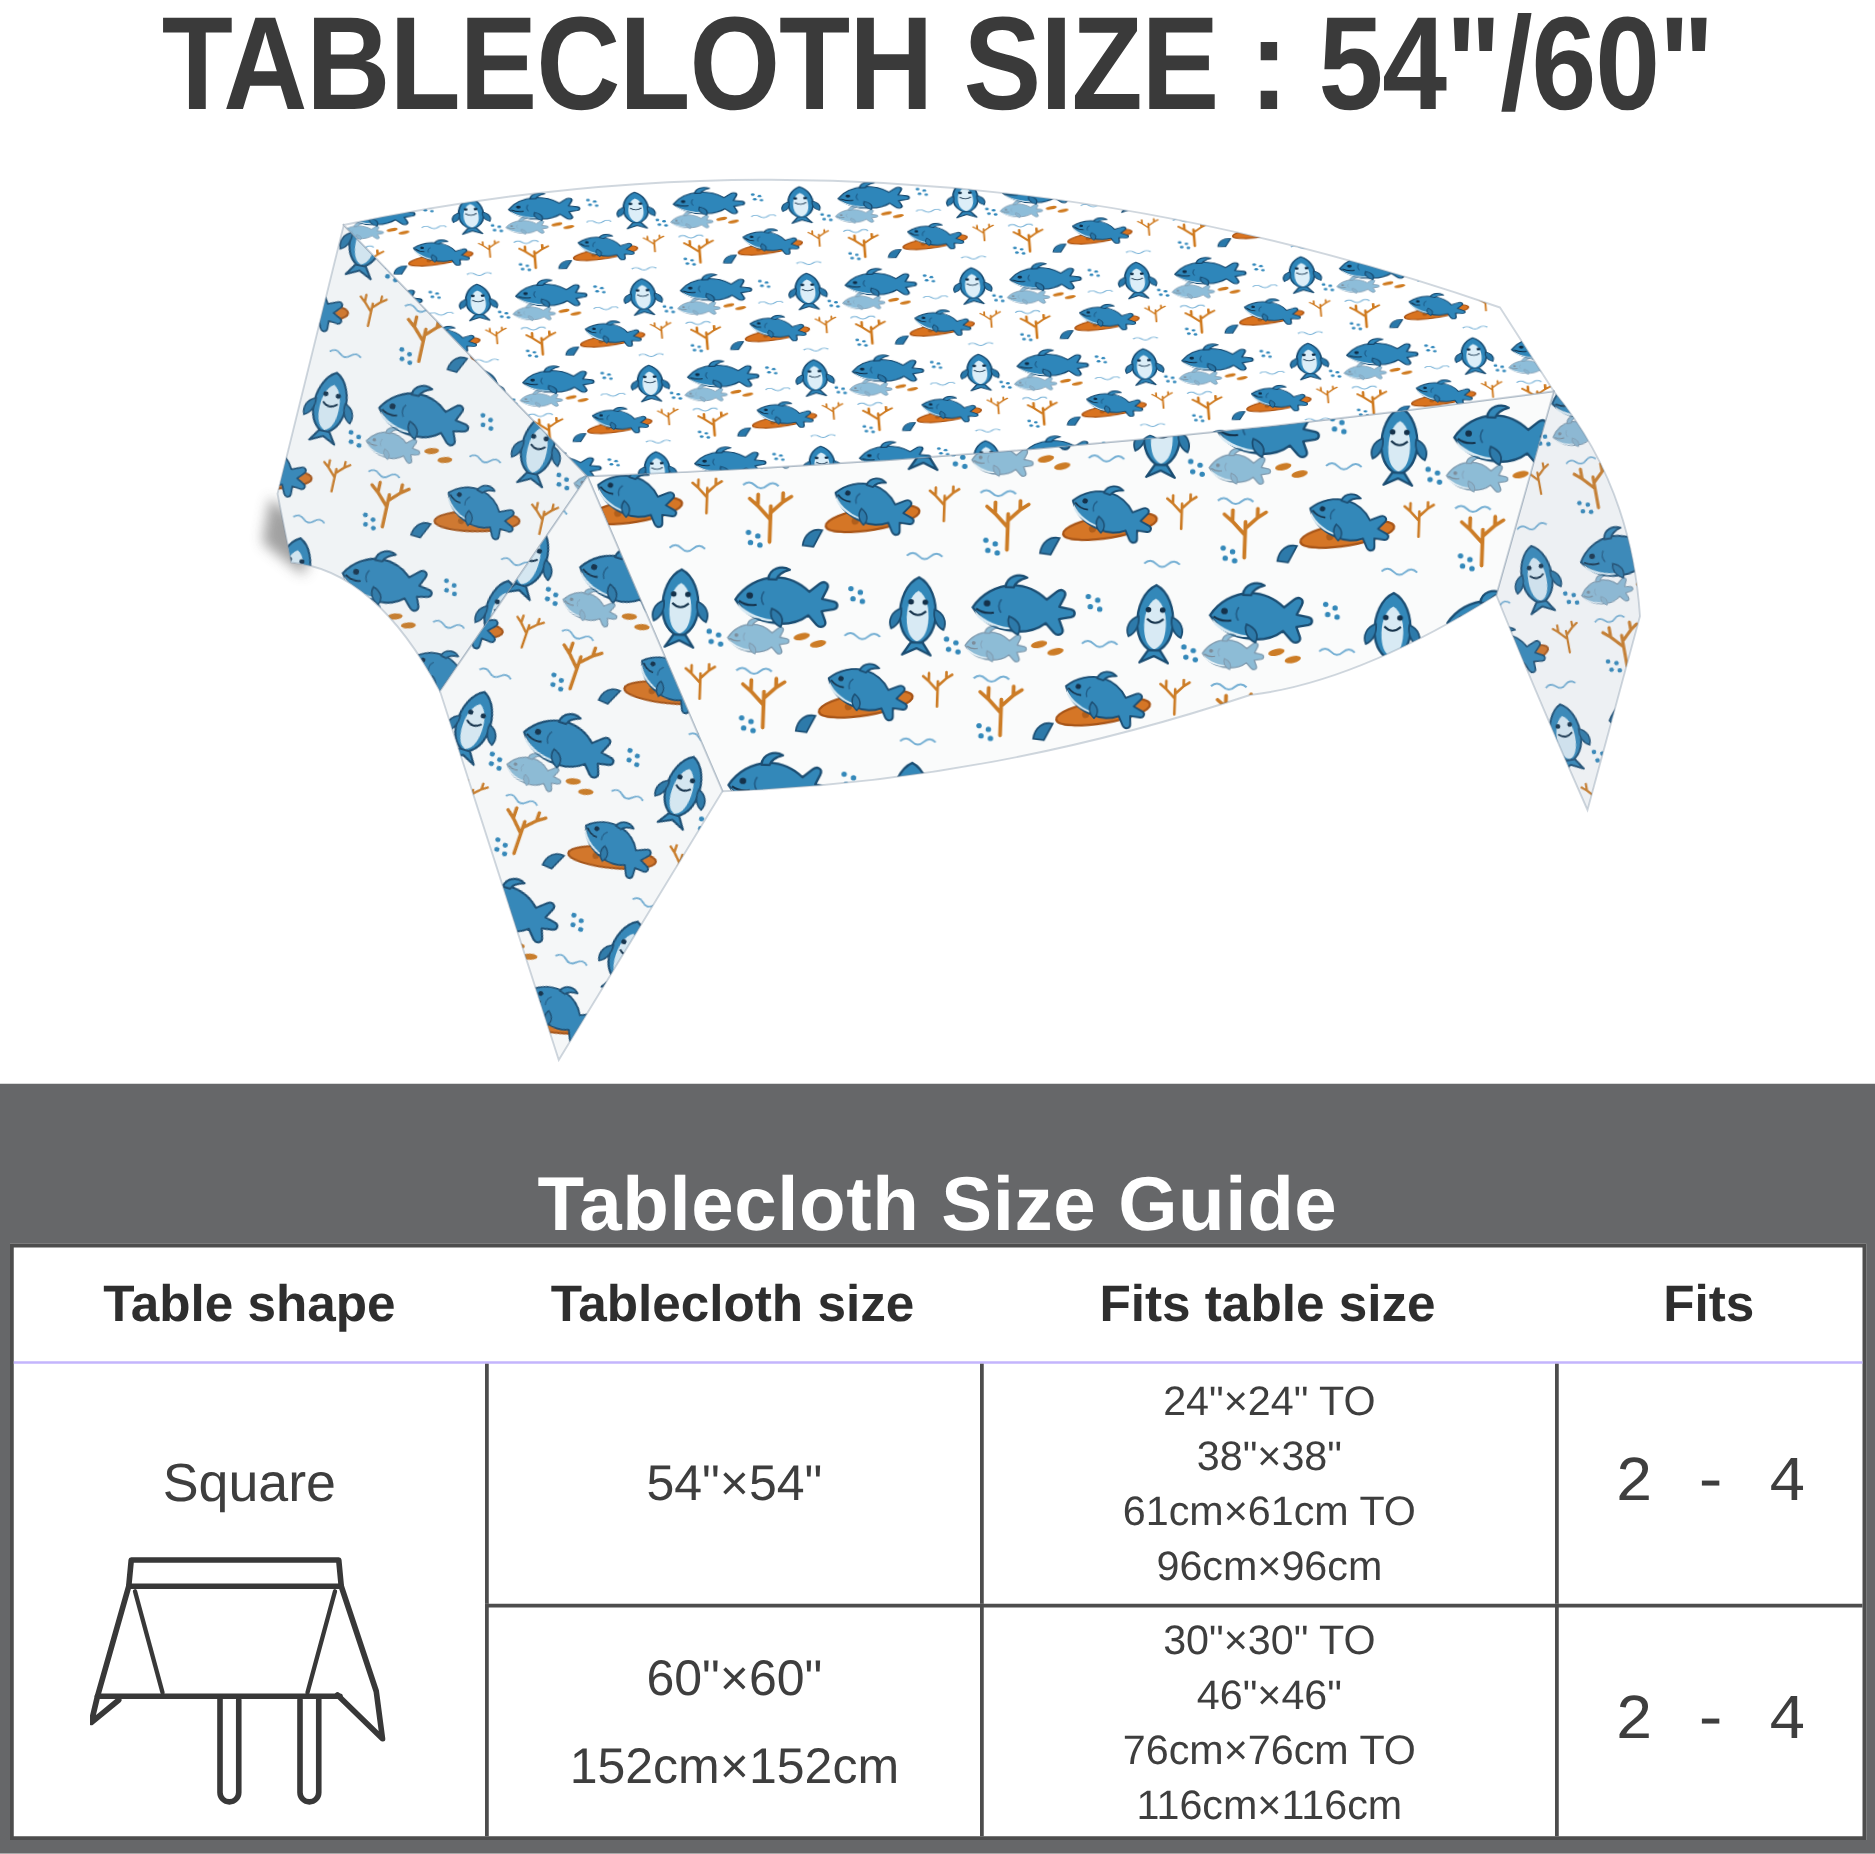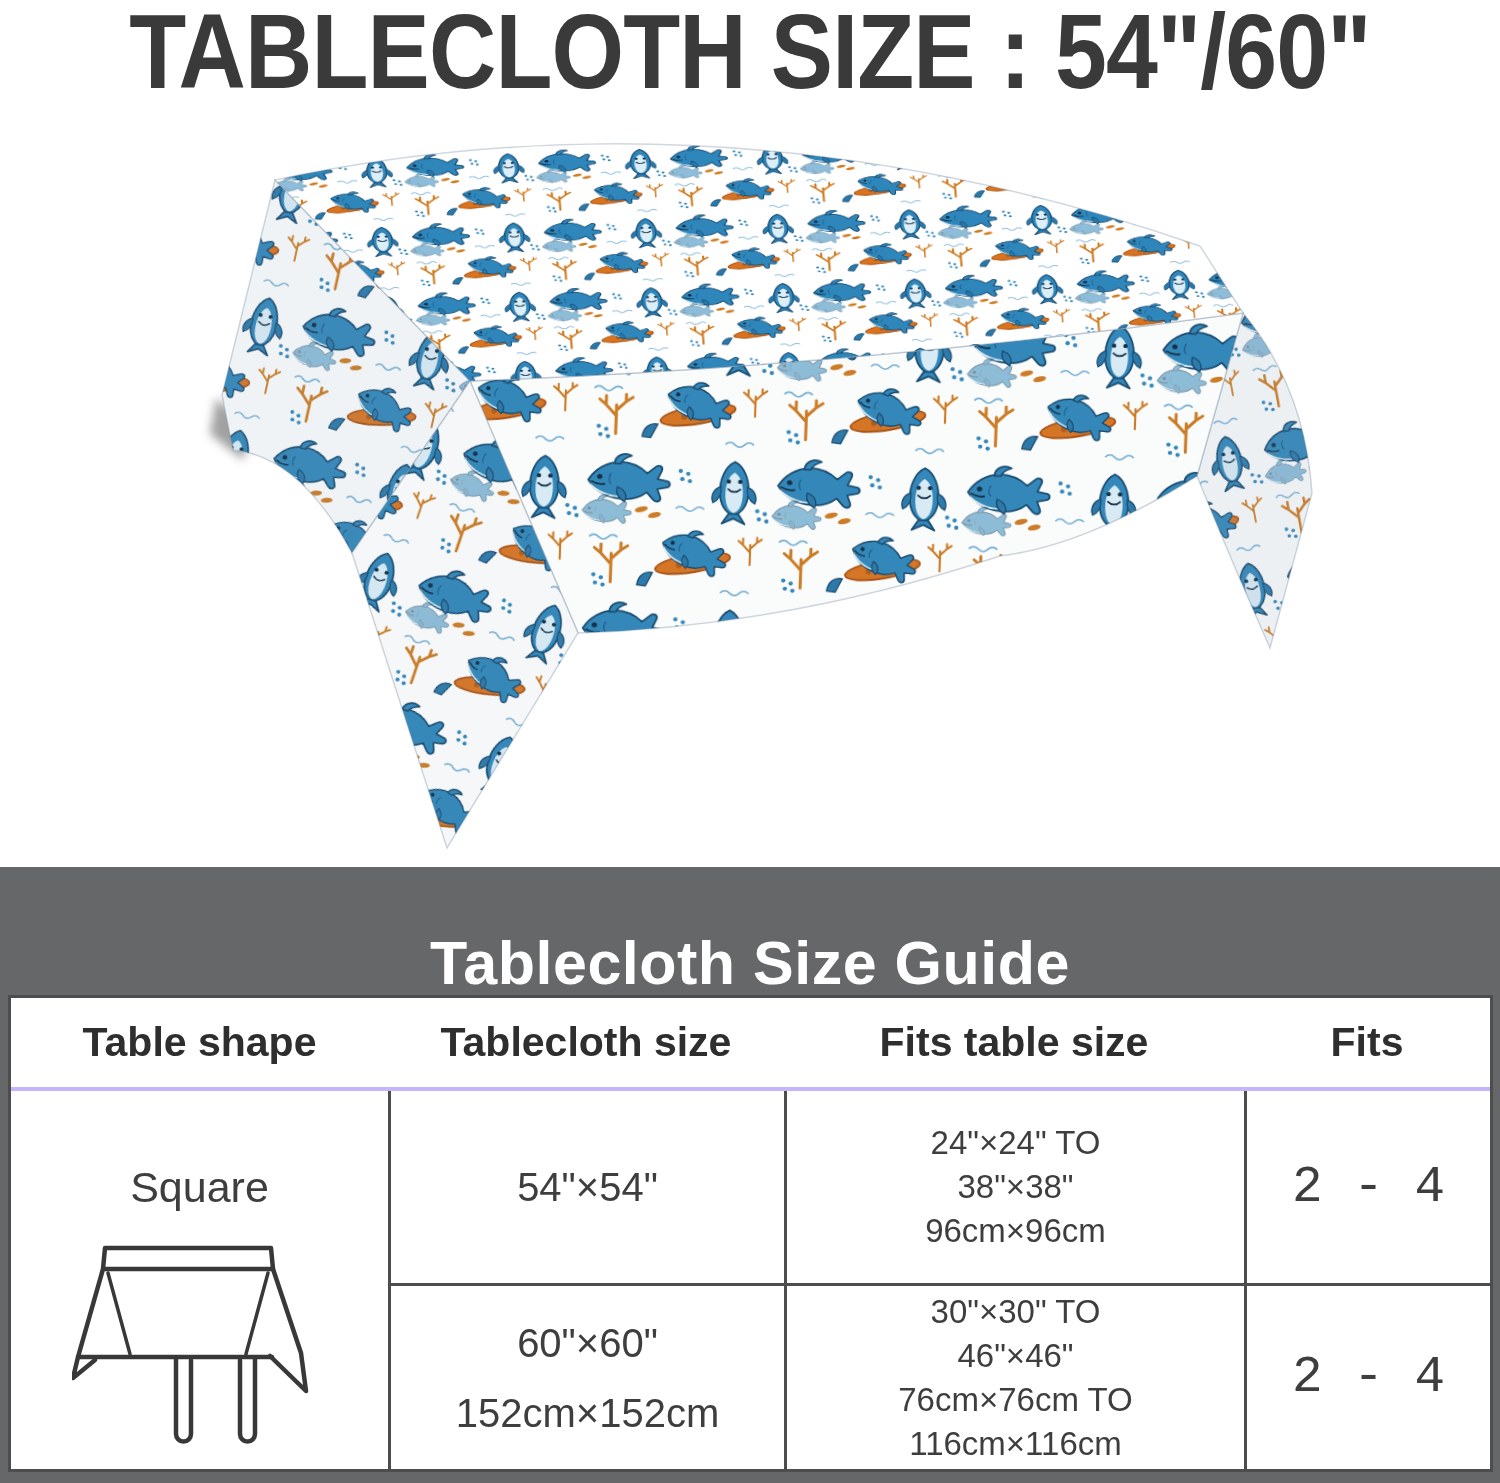--- a/index.html
+++ b/index.html
@@ -29,21 +29,21 @@
     grid-template-columns:377px 396px 460px 1fr;
     grid-template-rows:93px 192px 1fr;
   }
   .cell{
     display:flex;flex-direction:column;align-items:center;justify-content:center;
     color:#3e3e3e;box-sizing:border-box;
   }
   .hcell{
     grid-row:1;display:flex;align-items:center;justify-content:center;
     font-weight:bold;font-size:41px;color:#2e2e2e;
-    border-bottom:4px solid #c4b5fd;box-sizing:border-box;
+    border-bottom:2px solid #c4b5fd;box-sizing:border-box;
   }
   .bl{border-left:3px solid #4d4d4d;}
   .bt{border-top:3px solid #4d4d4d;}
   .shape-cell{grid-column:1;grid-row:2/4;justify-content:flex-start;padding-top:70px;gap:31px;}
   .shape-label{font-size:43px;line-height:52px;}
   .size-line{font-size:40px;line-height:70px;white-space:nowrap;}
   .fits-line{font-size:33px;line-height:44px;white-space:nowrap;}
   .seats-line{font-size:51px;font-family:Liberation Mono, monospace;}
   .table-icon{width:256px;height:206px;}
 </style>
@@ -214,20 +214,21 @@
         <path d="M168,116 L168,190 A7.5,7.5 0 0 0 183,190 L183,115"></path>
       </svg>
     </div>
 
     <div class="cell bl" style="grid-column:2;grid-row:2">
       <div class="size-line">54"×54"</div>
     </div>
     <div class="cell bl" style="grid-column:3;grid-row:2">
       <div class="fits-line">24"×24" TO</div>
       <div class="fits-line">38"×38"</div>
+      <div class="fits-line">61cm×61cm TO</div>
       <div class="fits-line">96cm×96cm</div>
     </div>
     <div class="cell bl" style="grid-column:4;grid-row:2">
       <div class="seats-line">2 - 4</div>
     </div>
 
     <div class="cell bl bt" style="grid-column:2;grid-row:3">
       <div class="size-line">60"×60"</div>
       <div class="size-line">152cm×152cm</div>
     </div>

